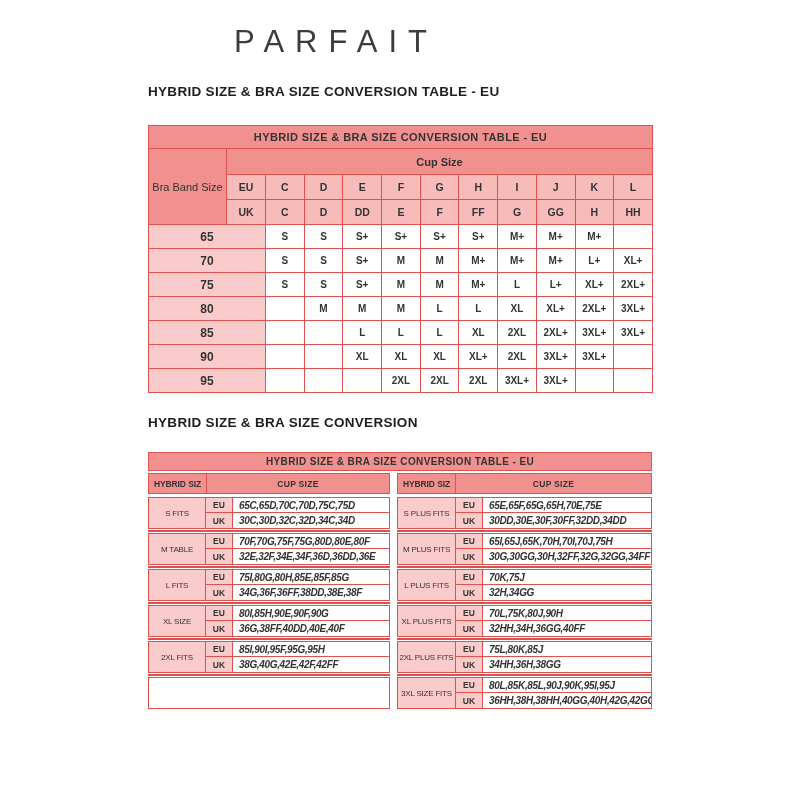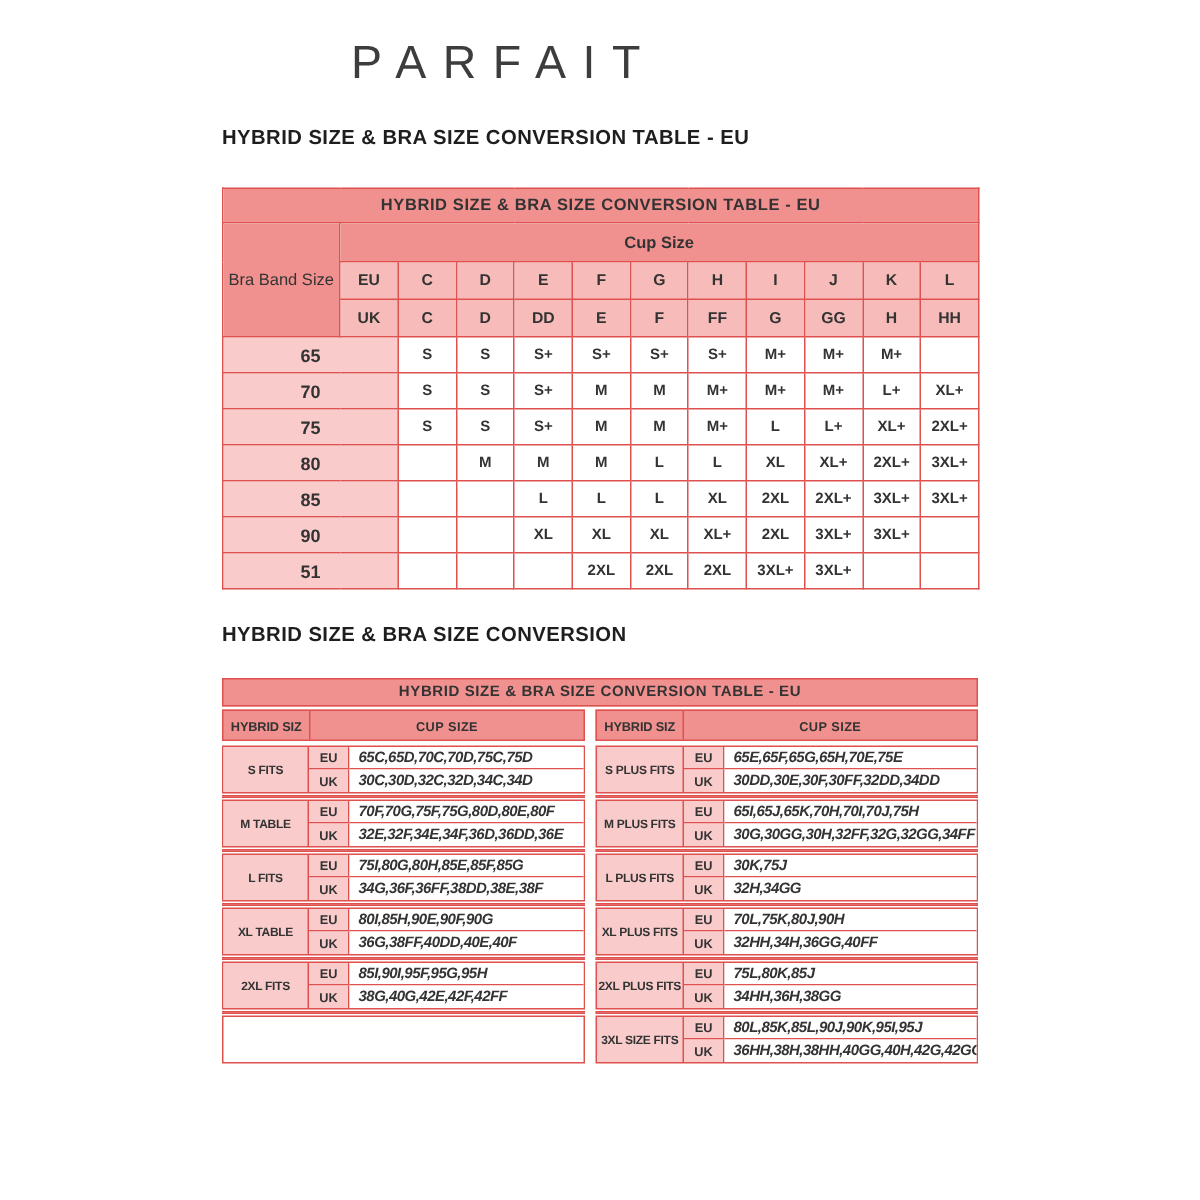--- a/index.html
+++ b/index.html
@@ -65,21 +65,21 @@
   }
   .grp {
     display:grid; grid-template-rows:15px 15px; border:1px solid #df514f;
     background:#fff;
   }
   .t2col.left  .grp, .t2col.left  .t2hdr .hlab { }
   .t2col.left  .grp { grid-template-columns:57px 27px 1fr; }
   .t2col.right .grp { grid-template-columns:58px 27px 1fr; }
   .g-label {
     grid-row:1 / 3; display:flex; align-items:center; justify-content:center;
-    font-size:8px; font-weight:700; letter-spacing:-0.2px;
+    font-size:8px; font-weight:400; letter-spacing:-0.2px;
     border-right:1px solid #df514f; white-space:nowrap; overflow:hidden;
   }
   .g-reg {
     display:flex; align-items:center; justify-content:center;
     font-size:8.5px; font-weight:700; border-right:1px solid #df514f;
   }
   .g-val {
     display:flex; align-items:center; font-size:10px; font-weight:700;
     letter-spacing:-0.35px; padding-left:6px; white-space:nowrap; overflow:hidden;
     background:#fff;
@@ -221,21 +221,21 @@
     <td class="val">XL</td>
     <td class="val">XL</td>
     <td class="val">XL</td>
     <td class="val">XL+</td>
     <td class="val">2XL</td>
     <td class="val">3XL+</td>
     <td class="val">3XL+</td>
     <td class="val"></td>
   </tr>
   <tr class="r-data">
-    <td class="pink2 band" colspan="2">51</td>
+    <td class="pink2 band" colspan="2">95</td>
     <td class="val"></td>
     <td class="val"></td>
     <td class="val"></td>
     <td class="val">2XL</td>
     <td class="val">2XL</td>
     <td class="val">2XL</td>
     <td class="val">3XL+</td>
     <td class="val">3XL+</td>
     <td class="val"></td>
     <td class="val"></td>
@@ -277,21 +277,21 @@
       <div class="grp">
         <div class="g-label pink2">L FITS</div>
         <div class="g-reg pink2 bb">EU</div>
         <div class="g-val bb">75I,80G,80H,85E,85F,85G</div>
         <div class="g-reg pink2">UK</div>
         <div class="g-val">34G,36F,36FF,38DD,38E,38F</div>
       </div>
       <div class="sep"></div>
 
       <div class="grp">
-        <div class="g-label pink2">XL TABLE</div>
+        <div class="g-label pink2">XL SIZE</div>
         <div class="g-reg pink2 bb">EU</div>
         <div class="g-val bb">80I,85H,90E,90F,90G</div>
         <div class="g-reg pink2">UK</div>
         <div class="g-val">36G,38FF,40DD,40E,40F</div>
       </div>
       <div class="sep"></div>
 
       <div class="grp">
         <div class="g-label pink2">2XL FITS</div>
         <div class="g-reg pink2 bb">EU</div>
@@ -324,21 +324,21 @@
         <div class="g-reg pink2 bb">EU</div>
         <div class="g-val bb">65I,65J,65K,70H,70I,70J,75H</div>
         <div class="g-reg pink2">UK</div>
         <div class="g-val">30G,30GG,30H,32FF,32G,32GG,34FF</div>
       </div>
       <div class="sep"></div>
 
       <div class="grp">
         <div class="g-label pink2">L PLUS FITS</div>
         <div class="g-reg pink2 bb">EU</div>
-        <div class="g-val bb">30K,75J</div>
+        <div class="g-val bb">70K,75J</div>
         <div class="g-reg pink2">UK</div>
         <div class="g-val">32H,34GG</div>
       </div>
       <div class="sep"></div>
 
       <div class="grp">
         <div class="g-label pink2">XL PLUS FITS</div>
         <div class="g-reg pink2 bb">EU</div>
         <div class="g-val bb">70L,75K,80J,90H</div>
         <div class="g-reg pink2">UK</div>

